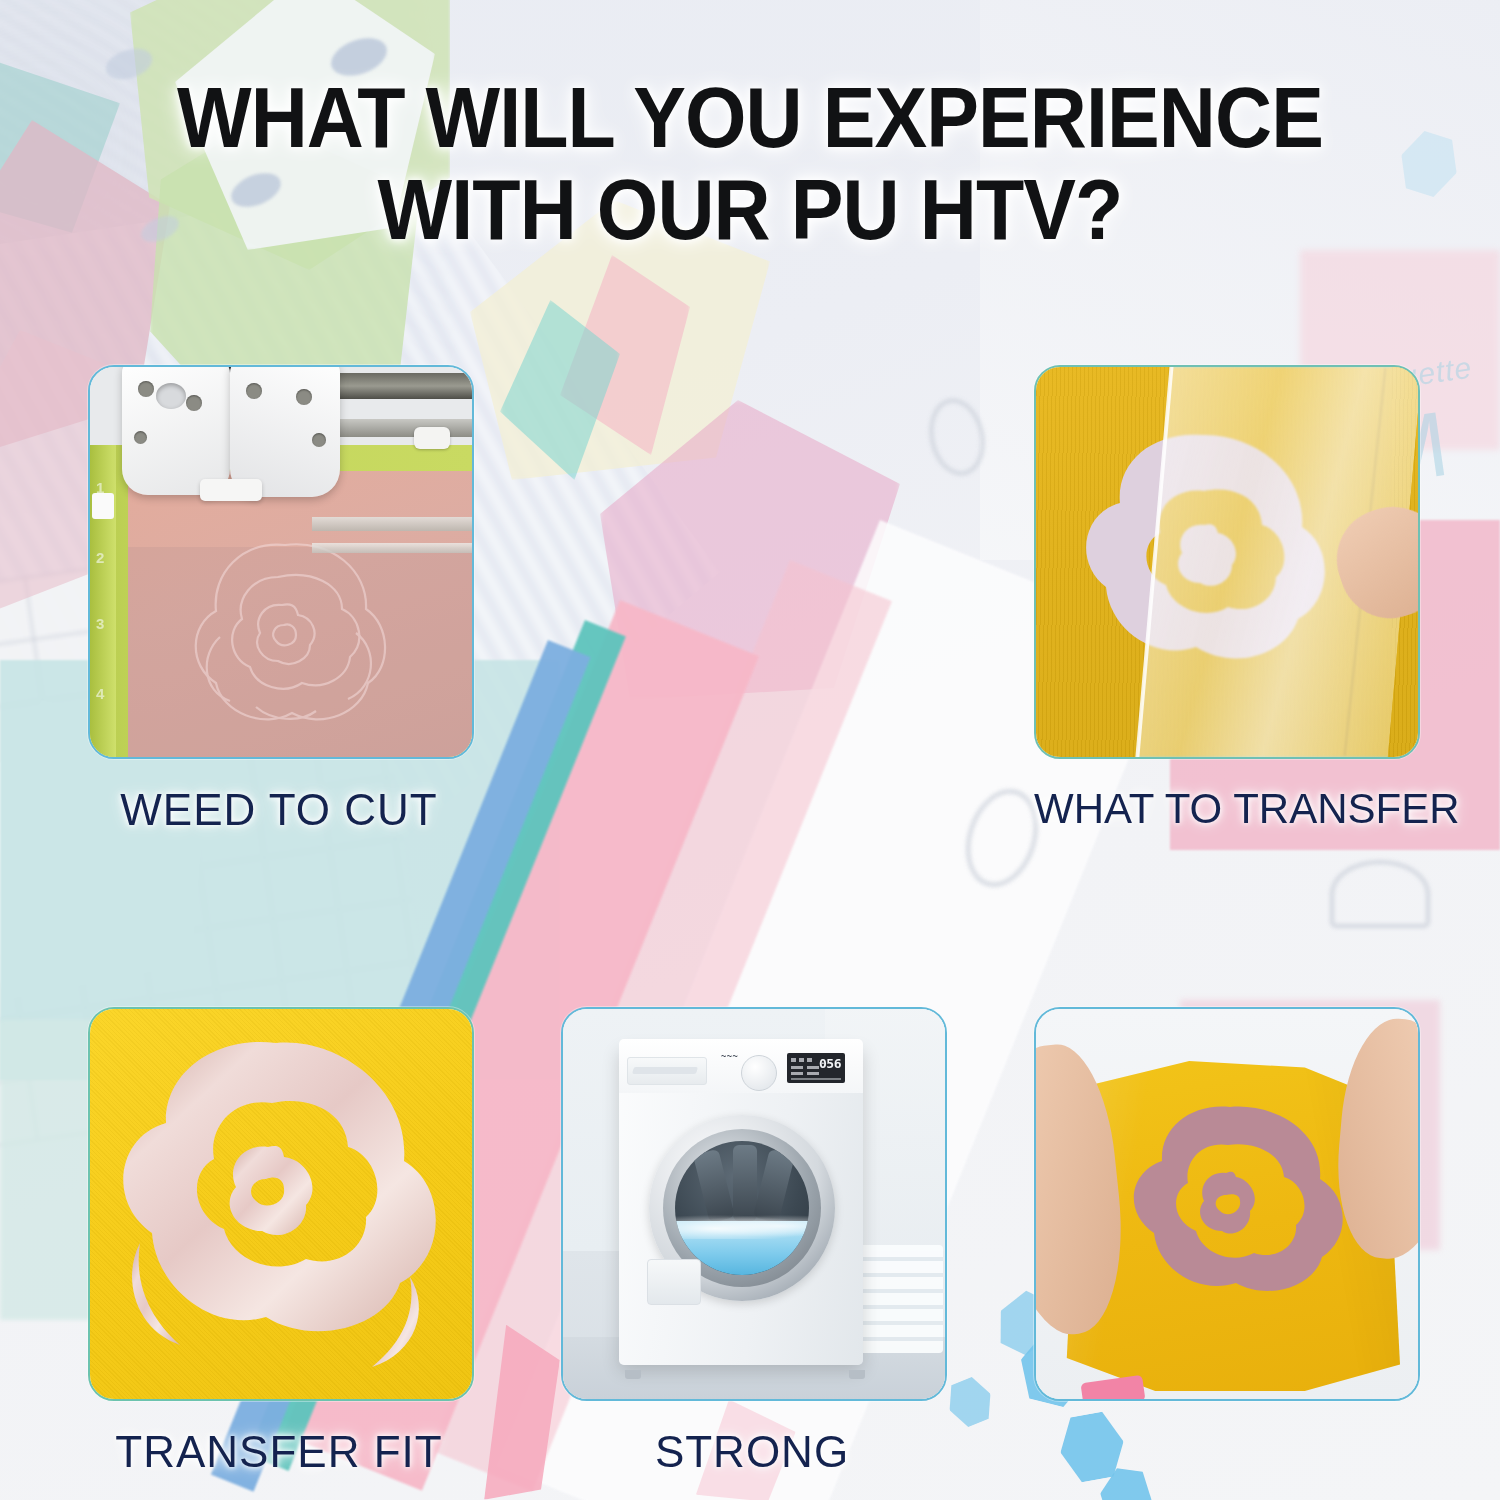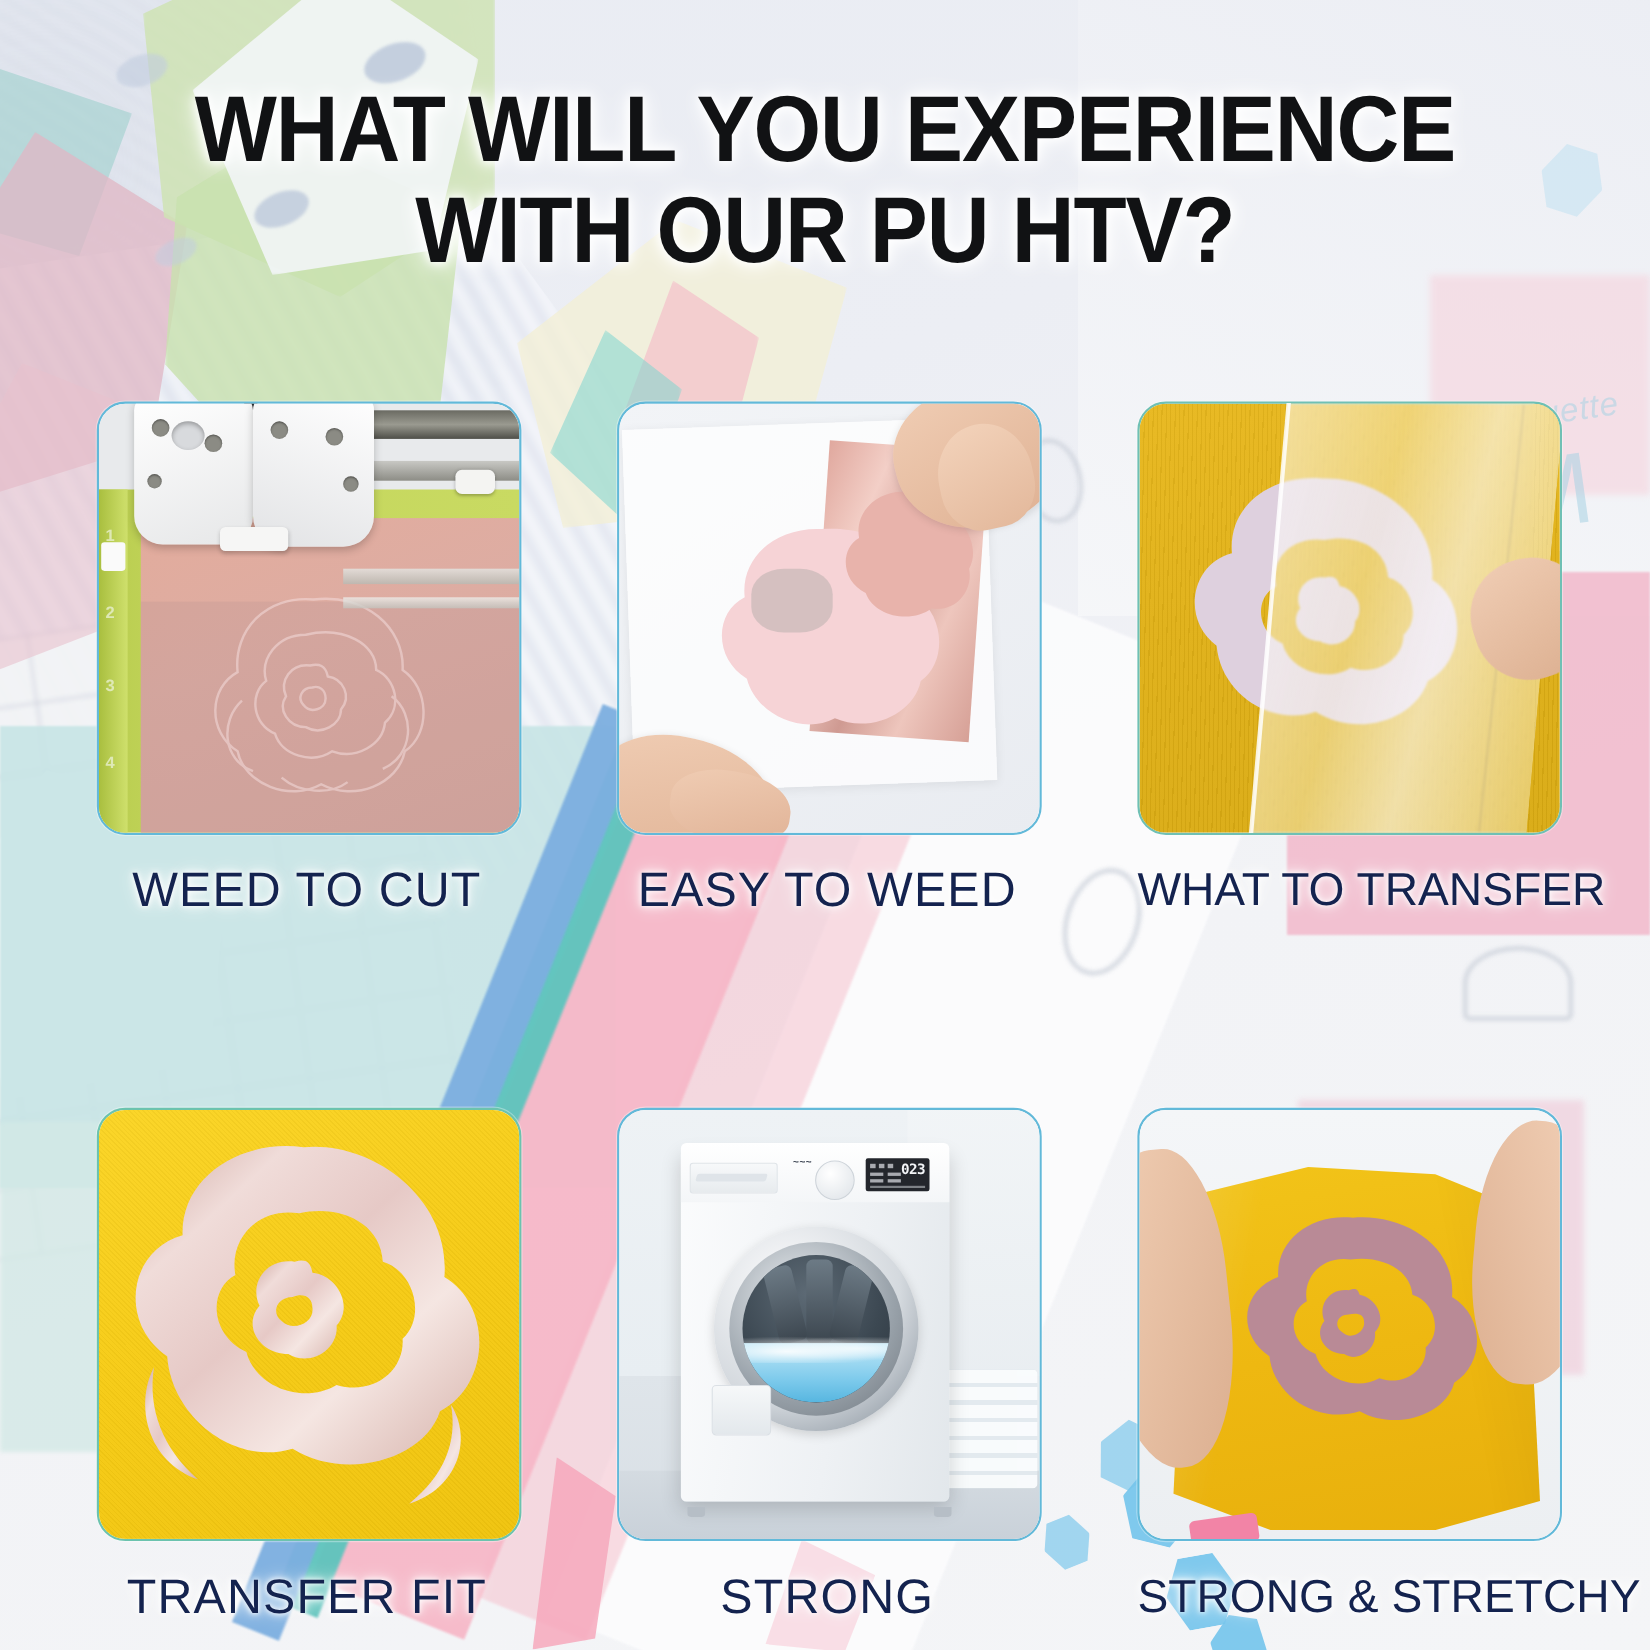--- a/index.html
+++ b/index.html
@@ -364,39 +364,20 @@
           <div class="scr" style="left:44px;top:64px;width:13px;height:13px;"></div>
           <div class="scr" style="left:156px;top:16px;"></div>
           <div class="scr" style="left:206px;top:22px;"></div>
           <div class="scr" style="left:222px;top:66px;width:14px;height:14px;"></div>
           <div style="position:absolute;left:66px;top:16px;width:30px;height:26px;border-radius:50%;background:#d8dadd;box-shadow:inset 0 2px 5px rgba(0,0,0,.3);"></div>
           <div class="t1-tab"></div>
         </div>
         <div class="caption">WEED TO CUT</div>
       </div>
 
-      <div class="cell">
-        <div class="tile t2">
-          <div class="t2-bg"></div>
-          <div class="t2-sheet"></div>
-          <div class="t2-foil"></div>
-          <svg class="t2-rosepink" viewBox="0 0 230 200">
-            <path d="M112 4 C70 2 38 30 42 66 C14 80 14 122 44 140 C52 172 94 192 124 176 C156 190 196 172 202 142 C226 126 224 82 198 66 C202 26 158 0 112 4 Z"></path>
-          </svg>
-          <svg class="t2-rosefoil" viewBox="0 0 128 125">
-            <path d="M62 2 C36 2 18 22 22 44 C4 54 6 84 28 94 C36 116 70 122 88 108 C110 112 126 92 122 72 C132 54 120 28 100 22 C96 6 80 0 62 2 Z"></path>
-          </svg>
-          <div style="position:absolute;left:120px;top:150px;width:74px;height:58px;background:#b9b0ae;opacity:.55;border-radius:40%;"></div>
-          <div class="hand t2-h1"></div>
-          <div class="t2-h1b"></div>
-          <div class="hand t2-h2"></div>
-          <div class="t2-h2b"></div>
-        </div>
-        <div class="caption">EASY TO WEED</div>
-      </div>
 
       <div class="cell">
         <div class="tile t3">
           <div class="t3-bg"></div>
           <div class="t3-knit"></div>
           <div class="t3-seam"></div>
           <svg class="t3-rose" viewBox="0 0 300 280">
             <path d="M148 6 C100 2 62 32 66 74 C28 84 20 134 52 158 C56 202 102 232 142 218 C180 242 232 226 244 190 C278 172 280 118 248 98 C252 44 200 4 148 6 Z
                      M150 62 C120 58 100 80 106 104 C86 114 88 146 112 156 C118 180 152 192 174 178 C198 186 222 170 222 148 C238 134 230 102 208 96 C206 68 178 56 150 62 Z" fill-rule="evenodd"></path>
             <path d="M150 96 C132 94 122 110 128 124 C118 136 128 154 146 154 C160 162 178 152 178 136 C188 124 178 106 164 104 C162 96 158 94 150 96 Z"></path>
@@ -442,21 +423,21 @@
           <div class="t5-dial"></div>
           <div class="t5-screen">
             <div class="t5-seg" style="left:4px;top:5px;width:5px;height:4px;"></div>
             <div class="t5-seg" style="left:12px;top:5px;width:5px;height:4px;"></div>
             <div class="t5-seg" style="left:20px;top:5px;width:5px;height:4px;"></div>
             <div class="t5-seg" style="left:4px;top:13px;width:12px;height:3px;"></div>
             <div class="t5-seg" style="left:4px;top:19px;width:12px;height:3px;"></div>
             <div class="t5-seg" style="left:20px;top:13px;width:12px;height:3px;"></div>
             <div class="t5-seg" style="left:20px;top:19px;width:12px;height:3px;"></div>
             <div class="t5-seg" style="left:4px;top:25px;width:50px;height:2px;opacity:.55;"></div>
-            <div class="t5-digits">023</div>
+            <div class="t5-digits">056</div>
           </div>
           <div class="t5-door"></div>
           <div class="t5-door2"></div>
           <div class="t5-glass">
             <div class="t5-fin" style="left:26px;top:10px;width:26px;height:70px;transform:rotate(-14deg);"></div>
             <div class="t5-fin" style="left:58px;top:4px;width:24px;height:76px;"></div>
             <div class="t5-fin" style="left:86px;top:10px;width:26px;height:70px;transform:rotate(14deg);"></div>
             <div class="t5-water"></div>
             <div class="t5-waterfoam"></div>
           </div>
@@ -475,19 +456,18 @@
           <svg class="t6-rose" viewBox="0 0 236 200">
             <path d="M116 6 C78 2 46 26 48 60 C14 72 10 112 40 132 C44 168 84 194 122 182 C154 200 200 186 208 156 C236 138 236 96 206 78 C210 30 160 2 116 6 Z
                      M114 44 C88 40 70 60 74 82 C56 92 58 120 82 130 C88 152 118 164 140 152 C162 160 184 144 182 124 C198 110 190 82 170 76 C168 52 140 40 114 44 Z" fill-rule="evenodd"></path>
             <path d="M112 72 C94 70 84 86 90 100 C80 112 90 130 108 130 C120 138 138 126 136 110 C148 98 136 78 122 76 C120 70 118 70 112 72 Z
                      M112 94 C102 94 98 104 106 110 C114 118 128 110 126 100 C126 94 120 92 112 94 Z" fill-rule="evenodd"></path>
           </svg>
           <div class="t6-hL"></div>
           <div class="t6-hR"></div>
           <div class="t6-pink"></div>
         </div>
-        <div class="caption wide">STRONG &amp; STRETCHY</div>
       </div>
 
     </div>
   </div>
 
 </div>
 
 </body></html>

